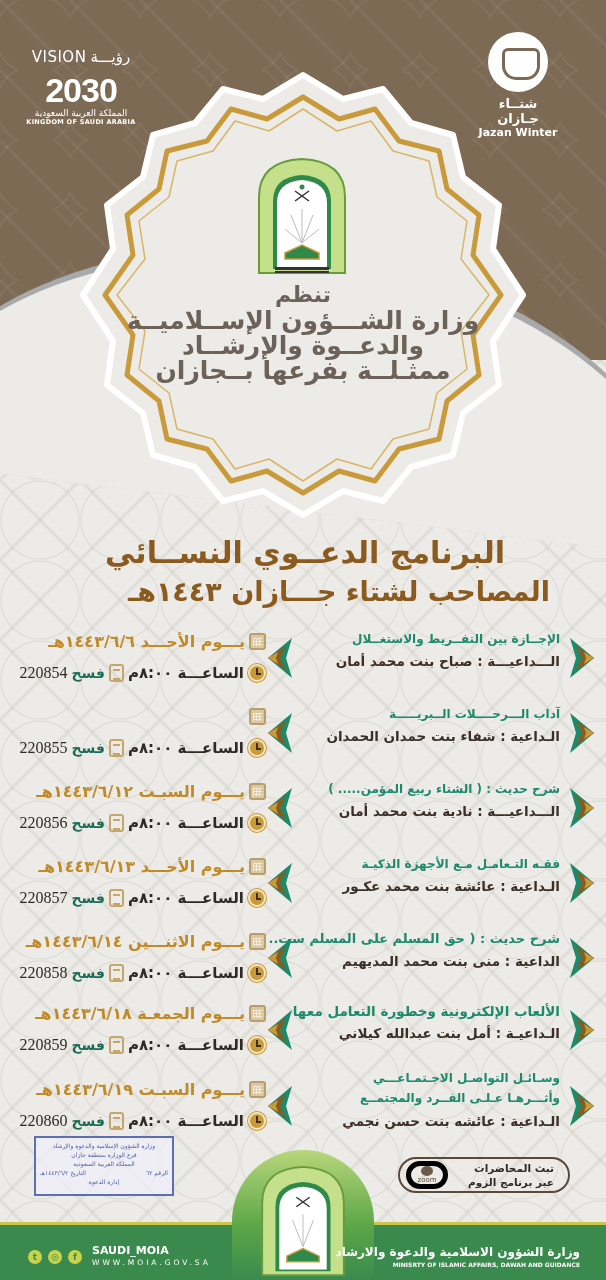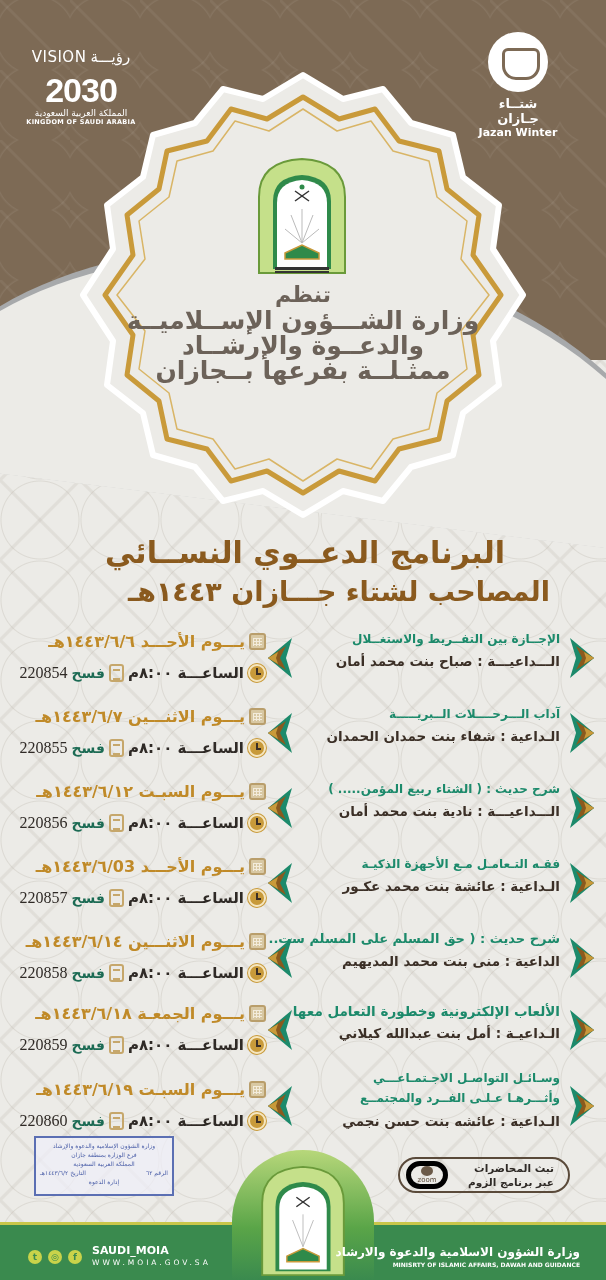--- a/index.html
+++ b/index.html
@@ -308,21 +308,20 @@
     <svg class="orn orn-l" viewBox="0 0 28 48">
         <g>
           <polygon points="0,24 24,4 18,24 24,44" fill="#1c8a6b"></polygon>
           <polygon points="0,24 18,12 12,24 18,36" fill="#8a5a1e"></polygon>
           <polygon points="0,24 10,18 8,24 10,30" fill="#c99a3a"></polygon>
         </g>
       </svg>
     <div class="lec-left">
       <div class="lec-date-row">
         <span class="icon-cal"></span>
-        <span class="lec-date">يـــوم الاثنـــين ١٤٤٣/٦/٧هـ</span>
       </div>
       <div class="lec-time-row">
         <span class="icon-clock"></span>
         <span class="lec-time">الساعـــة ٨:٠٠م</span>
         <span class="icon-doc"></span>
         <span class="lec-code">فسح</span>
         <span class="lec-code-num">220855</span>
       </div>
     </div>
   </div>
@@ -376,21 +375,21 @@
     <svg class="orn orn-l" viewBox="0 0 28 48">
         <g>
           <polygon points="0,24 24,4 18,24 24,44" fill="#1c8a6b"></polygon>
           <polygon points="0,24 18,12 12,24 18,36" fill="#8a5a1e"></polygon>
           <polygon points="0,24 10,18 8,24 10,30" fill="#c99a3a"></polygon>
         </g>
       </svg>
     <div class="lec-left">
       <div class="lec-date-row">
         <span class="icon-cal"></span>
-        <span class="lec-date">يـــوم الأحـــد ١٤٤٣/٦/03هـ</span>
+        <span class="lec-date">يـــوم الأحـــد ١٤٤٣/٦/١٣هـ</span>
       </div>
       <div class="lec-time-row">
         <span class="icon-clock"></span>
         <span class="lec-time">الساعـــة ٨:٠٠م</span>
         <span class="icon-doc"></span>
         <span class="lec-code">فسح</span>
         <span class="lec-code-num">220857</span>
       </div>
     </div>
   </div>

